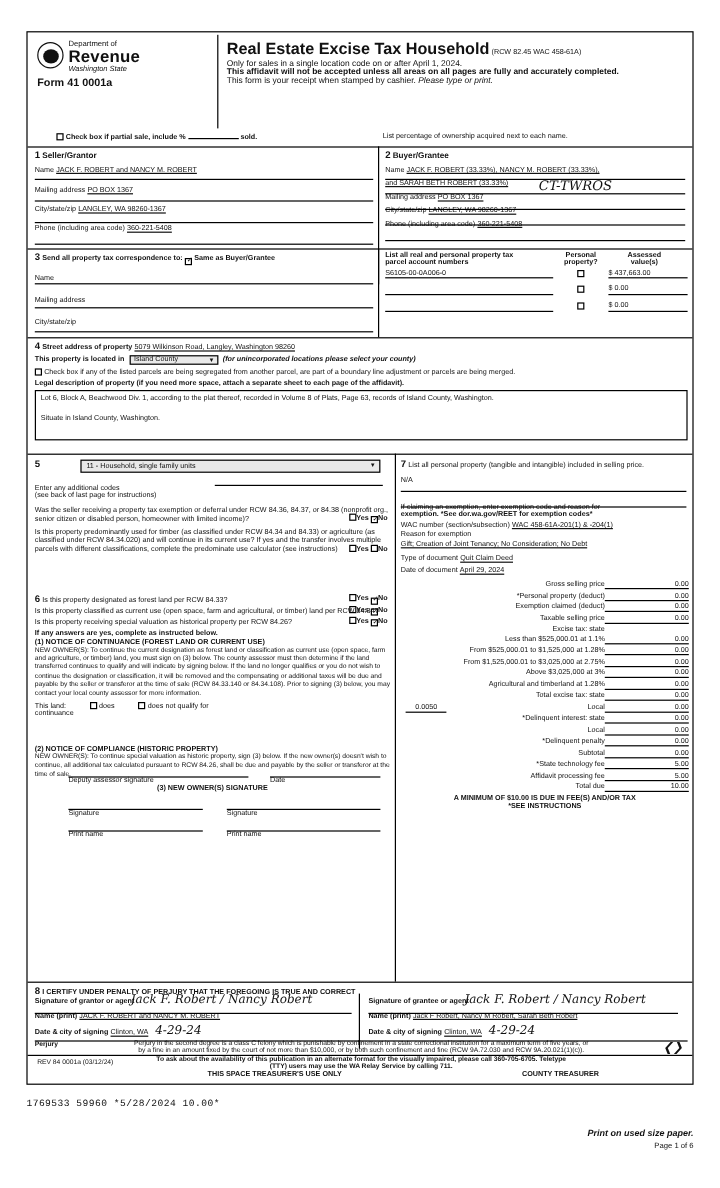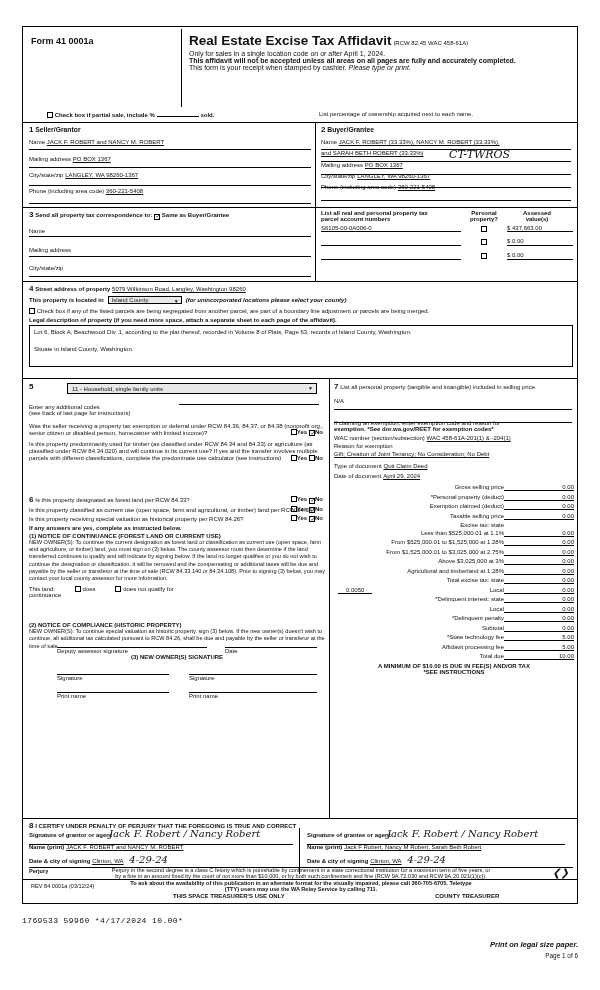--- a/index.html
+++ b/index.html
@@ -48,27 +48,37 @@
   .handbig { font-family:"DejaVu Serif", serif; font-style:italic; font-size:11px; }
 </style>
 </head>
 <body>
 
 <div class="page">
 
   <div class="form">
 
     <div class="abs" style="left:8px; top:6px; width:148px;">
+      <div style="display:flex; align-items:flex-start;">
+        <div style="width:22px;height:22px;border-radius:50%;border:1.4px solid #111;margin-top:2px;margin-right:4px;position:relative;">
+          <div style="position:absolute;left:4px;top:5px;width:13px;height:12px;border-radius:50%;background:#111;"></div>
+        </div>
+        <div>
+          <div class="dept">Department of</div>
+          <div class="revenue">Revenue</div>
+          <div class="wastate">Washington State</div>
+        </div>
+      </div>
       <div class="formno">Form 41 0001a</div>
     </div>
     <div class="vl" style="left:158px; top:2px; width:1px; height:78px;"></div>
 
     <div class="abs" style="left:166px; top:6px; width:384px;">
       <div>
-        <span class="title">Real Estate Excise Tax Affidavit</span>
+        <span class="title">Real Estate Excise Tax Household</span>
         <span class="sm">(RCW 82.45 WAC 458-61A)</span>
       </div>
       <div class="titlesub" style="margin-top:2px;">Only for sales in a single location code on or after April 1, 2024.</div>
       <div class="titlesub bold">This affidavit will not be accepted unless all areas on all pages are fully and accurately completed.</div>
       <div class="titlesub">
         <span>This form is your receipt when stamped by cashier.</span>
         <i>Please type or print.</i>
       </div>
     </div>
 
@@ -469,17 +479,17 @@
       <div class="hand" style="position:absolute; right:4px; top:46px; font-size:10px;">❮❯</div>
     </div>
 
     <div class="hl" style="left:0; top:852px; width:554px; height:1px;"></div>
 
     <div class="abs tiny" style="left:8px; top:856px;">REV 84 0001a (03/12/24)</div>
     <div class="abs sm bold" style="left:150px; top:866px;">THIS SPACE TREASURER'S USE ONLY</div>
     <div class="abs sm bold" style="left:412px; top:866px;">COUNTY TREASURER</div>
   </div>
 
-  <div class="abs" style="left:22px; top:916px; font-family:'Liberation Mono', monospace; font-size:8px; letter-spacing:0.4px;">1769533  59960  *4/17/2024  10.00*</div>
-  <div class="abs bold" style="right:22px; top:940px; font-size:7.5px; font-style:italic;">Print on legal size paper.</div>
+  <div class="abs" style="left:22px; top:916px; font-family:'Liberation Mono', monospace; font-size:8px; letter-spacing:0.4px;">1769533  59960  *5/28/2024  10.00*</div>
+  <div class="abs bold" style="right:22px; top:940px; font-size:7.5px; font-style:italic;">Print on used size paper.</div>
   <div class="abs" style="right:22px; top:952px; font-size:6.4px;">Page 1 of 6</div>
 
 </div>
 
 </body></html>

